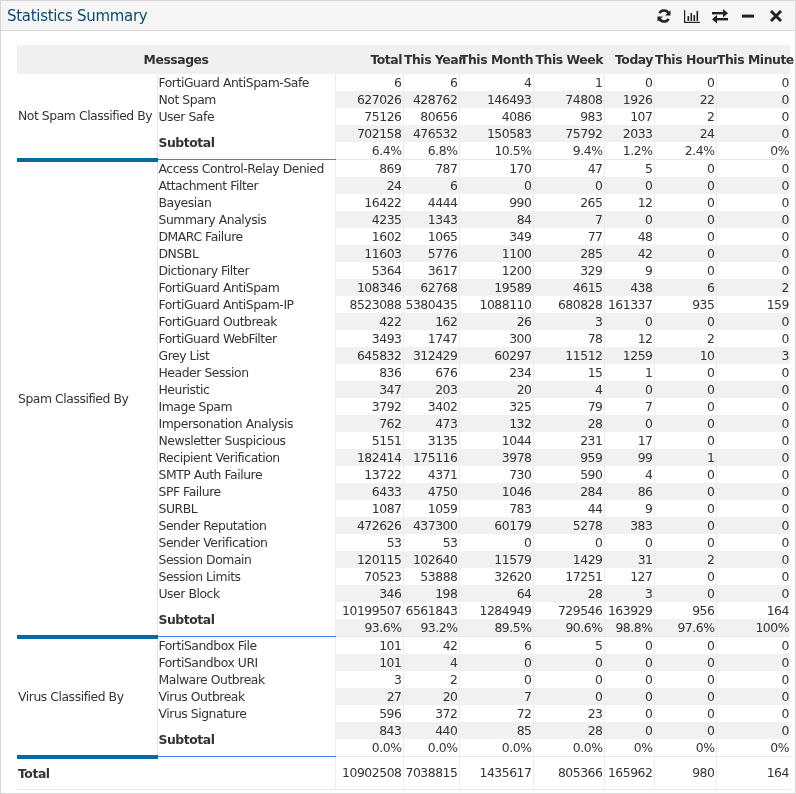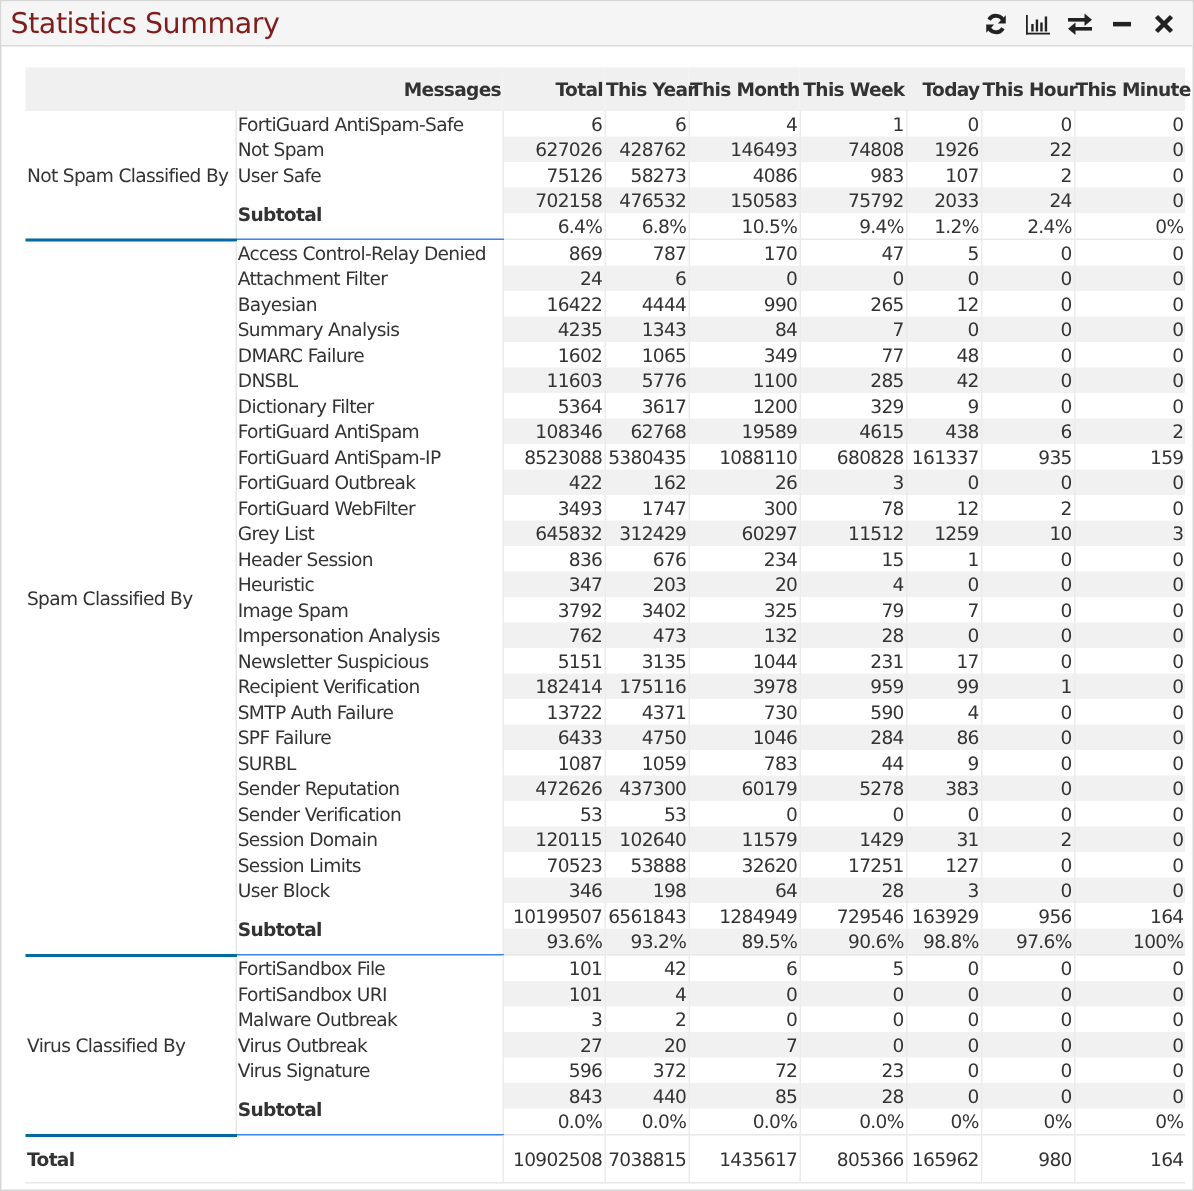--- a/index.html
+++ b/index.html
@@ -11,44 +11,44 @@
   }
   .widget {
     position: absolute; left: 0; top: 0; width: 794px; height: 792px;
     border: 1px solid #d6d6d6; background: #fff;
   }
   .titlebar {
     height: 30px; background: #f5f5f5; border-bottom: 1px solid #dcdcdc;
     display: flex; align-items: center; justify-content: space-between;
     padding: 0 6px; box-sizing: border-box;
   }
-  .title { font-size: 19px; color: #7f1d1d; letter-spacing: -0.3px; }
+  .title { font-size: 15px; color: #0c4a6e; letter-spacing: -0.3px; }
   .tools { display: flex; align-items: center; gap: 10px; padding-right: 4px; }
   .tool { width: 18px; height: 18px; display: flex; align-items: center; justify-content: center; cursor: pointer; }
   .tool svg { display: block; }
 
   .tablewrap { position: absolute; left: 16px; top: 44px; width: 764px; }
   table { border-collapse: collapse; width: 764px; table-layout: fixed; font-size: 12.4px; letter-spacing: -0.45px; }
   col.c-cat { width: 140px; }
   col.c-name { width: 178px; }
   col.c-tot { width: 68px; }
   col.c-yr { width: 56px; }
   col.c-mo { width: 74px; }
   col.c-wk { width: 71px; }
   col.c-td { width: 50px; }
   col.c-hr { width: 62px; }
   col.c-mi { width: 74px; }
   th {
     background: #f0f0f0; font-weight: bold; height: 29px; padding: 0 1px;
     text-align: right; white-space: nowrap; color: #333;
   }
-  th.msg { }
+  th.msg { text-align: center; }
   td { height: 17px; padding: 0 1px; white-space: nowrap; line-height: 17px; color: #333; }
   td.num { text-align: right; }
-  td.cat { vertical-align: middle; border-bottom: 2px solid #0369a1; padding-left: 1px; }
+  td.cat { vertical-align: middle; border-bottom: 4px solid #0369a1; padding-left: 1px; }
   td.name { padding-left: 1px; border-left: 1px solid #e6e6e6; }
   tr.shade td.num { background: #f1f1f1; }
   td.num { border-left: 1px solid #ececec; }
   td.sub { font-weight: bold; vertical-align: middle; border-left: 1px solid #e6e6e6; border-bottom: 1px solid #3b82f6; }
   tr.grp-end td.num { border-bottom: 1px solid #e8e8e8; text-align: right; }
   tr.total td { height: 30px; border-bottom: 1px solid #e8e8e8; font-weight: normal; }
   tr.total td.lbl { font-weight: bold; }
 </style>
 </head>
 <body>
@@ -139,21 +139,21 @@
             <td class="num">428762</td>
             <td class="num">146493</td>
             <td class="num">74808</td>
             <td class="num">1926</td>
             <td class="num">22</td>
             <td class="num">0</td>
           </tr>
           <tr>
             <td class="name">User Safe</td>
             <td class="num">75126</td>
-            <td class="num">58273</td>
+            <td class="num">80656</td>
             <td class="num">4086</td>
             <td class="num">983</td>
             <td class="num">107</td>
             <td class="num">2</td>
             <td class="num">0</td>
           </tr>
           <tr class="shade">
             <td class="sub" rowspan="2">Subtotal</td>
             <td class="num">702158</td>
             <td class="num">476532</td>

